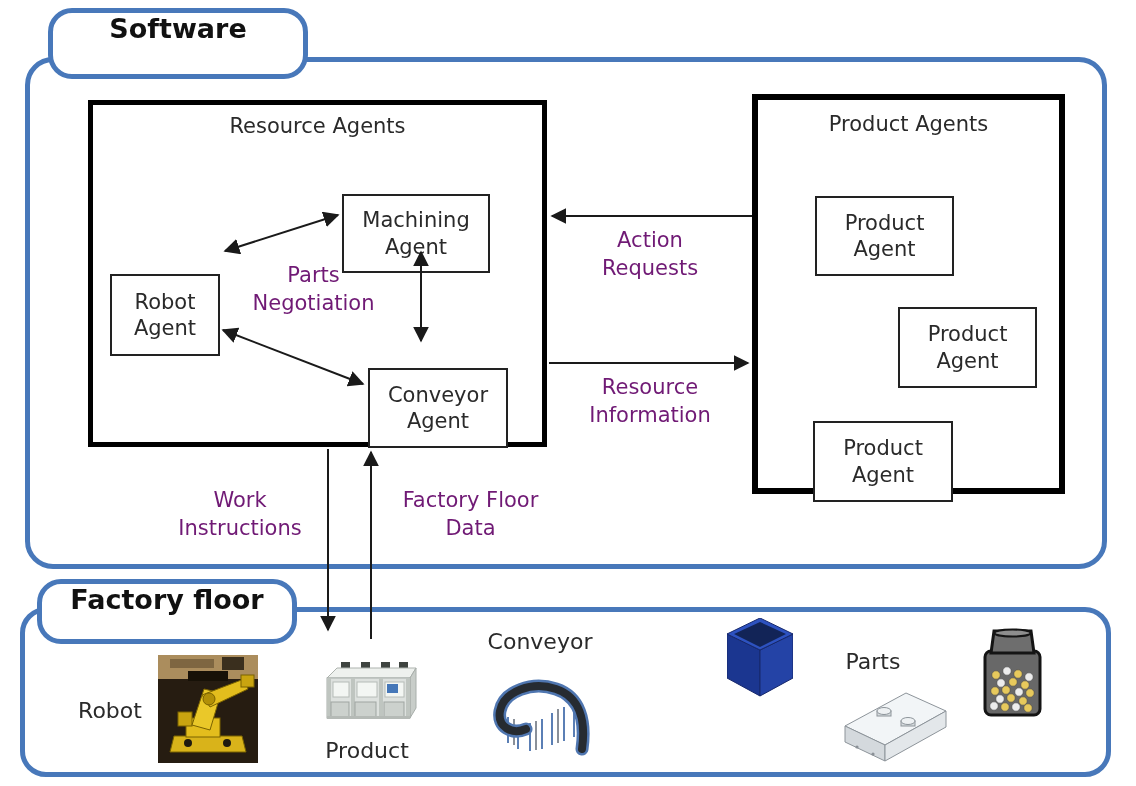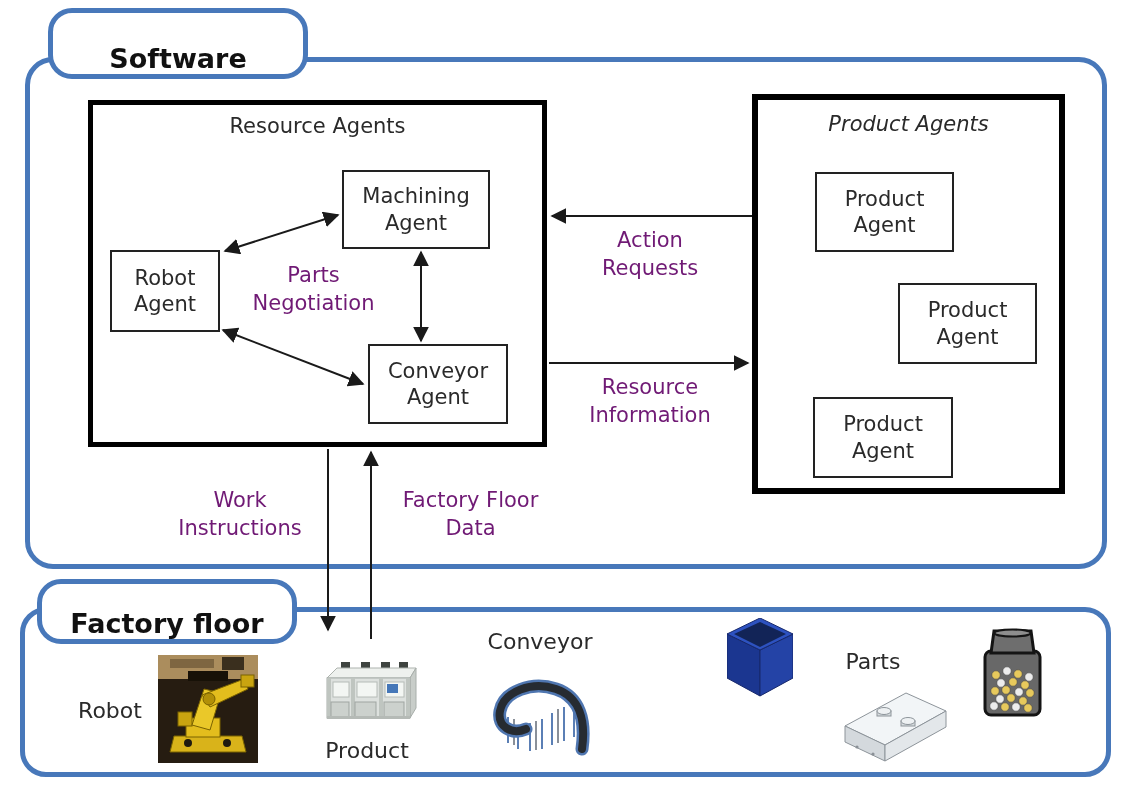--- a/index.html
+++ b/index.html
@@ -7,35 +7,35 @@
     position:relative;width:1136px;height:786px;background:#fff;overflow:hidden;
     font-family:"DejaVu Sans","Liberation Sans",sans-serif;color:#1f1f1f;
   }
   .abs{position:absolute;box-sizing:border-box;}
   
   .bigframe{
     border:5px solid #4878ba;border-radius:28px;background:transparent;z-index:1;
   }
   .bubble{
     border:5px solid #4878ba;border-radius:24px;background:#fff;z-index:6;
-    display:flex;align-items:flex-end;justify-content:center;
+    display:flex;align-items:flex-start;justify-content:center;
     font-weight:bold;font-size:27px;color:#111;
   }
   
   .groupbox{border:5px solid #000;background:#fff;z-index:2;}
-  .groupbox.thick{border-width:6px;font-style:italic;}
+  .groupbox.thick{border-width:6px;}
   .grouptitle{
     position:absolute;left:0;right:0;top:9px;text-align:center;
     font-size:21px;color:#2a2a2a;
   }
   
   .node{
     border:2px solid #222;background:#fff;z-index:3;
     display:flex;align-items:center;justify-content:center;text-align:center;
-    font-size:21px;line-height:1.24;color:#2a2a2a;
+    font-size:21px;line-height:1.24;color:#2a2a2a;margin-top:24px;
   }
   .ml{white-space:pre-line;}
   .flowlabel{
     z-index:4;text-align:center;font-size:21px;line-height:1.35;color:#701a75;
   }
   .itemlabel{
     z-index:4;text-align:center;font-size:22px;color:#2a2a2a;
   }
   #arrows{position:absolute;left:0;top:0;z-index:5;pointer-events:none;}
   .img{z-index:4;}

